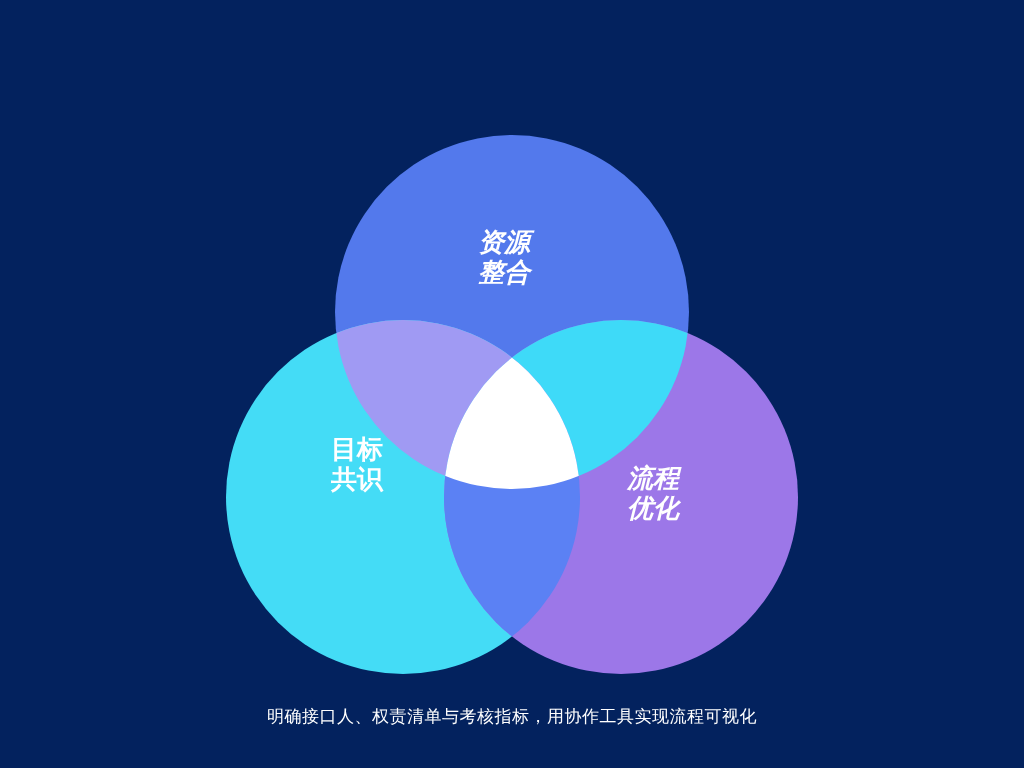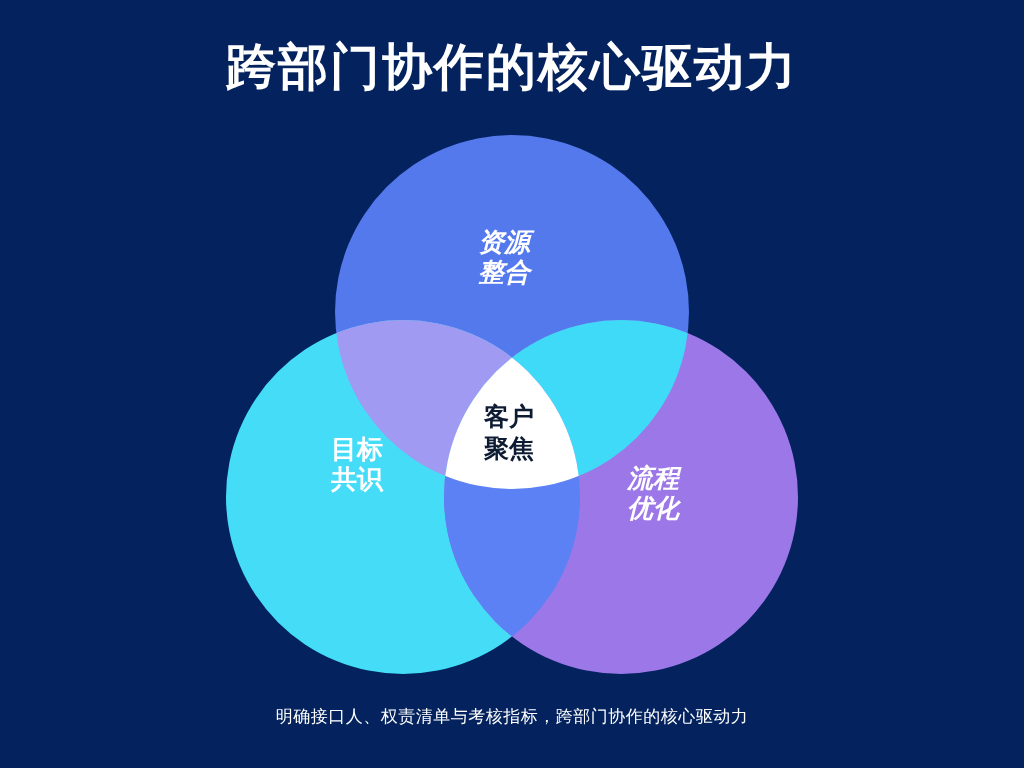--- a/index.html
+++ b/index.html
@@ -61,21 +61,20 @@
     font-size: 17px;
     font-weight: 400;
     letter-spacing: 0.5px;
   }
 </style>
 </head>
 <body>
 
 <div class="slide">
 
-  <h1 class="title">跨部门协作的核心驱动力</h1>
 
   <svg class="venn" width="1024" height="768" viewBox="0 0 1024 768" xmlns="http://www.w3.org/2000/svg">
     <defs>
       <clipPath id="clipTop">
           <circle cx="512" cy="312" r="177"></circle>
         </clipPath>
       <clipPath id="clipLeft">
           <circle cx="403" cy="497" r="177"></circle>
         </clipPath>
     </defs>
@@ -107,20 +106,16 @@
   <div class="vlabel" style="left:357px; top:464px;">
     <span>目标</span>
     <span>共识</span>
   </div>
 
   <div class="vlabel" style="left:653px; top:493px;font-style:italic;">
     <span>流程</span>
     <span>优化</span>
   </div>
 
-  <div class="vlabel center-label" style="left:509px; top:432px;">
-    <span>客户</span>
-    <span>聚焦</span>
-  </div>
 
-  <div class="caption">明确接口人、权责清单与考核指标，跨部门协作的核心驱动力</div>
+  <div class="caption">明确接口人、权责清单与考核指标，用协作工具实现流程可视化</div>
 
 </div>
 
 </body></html>

